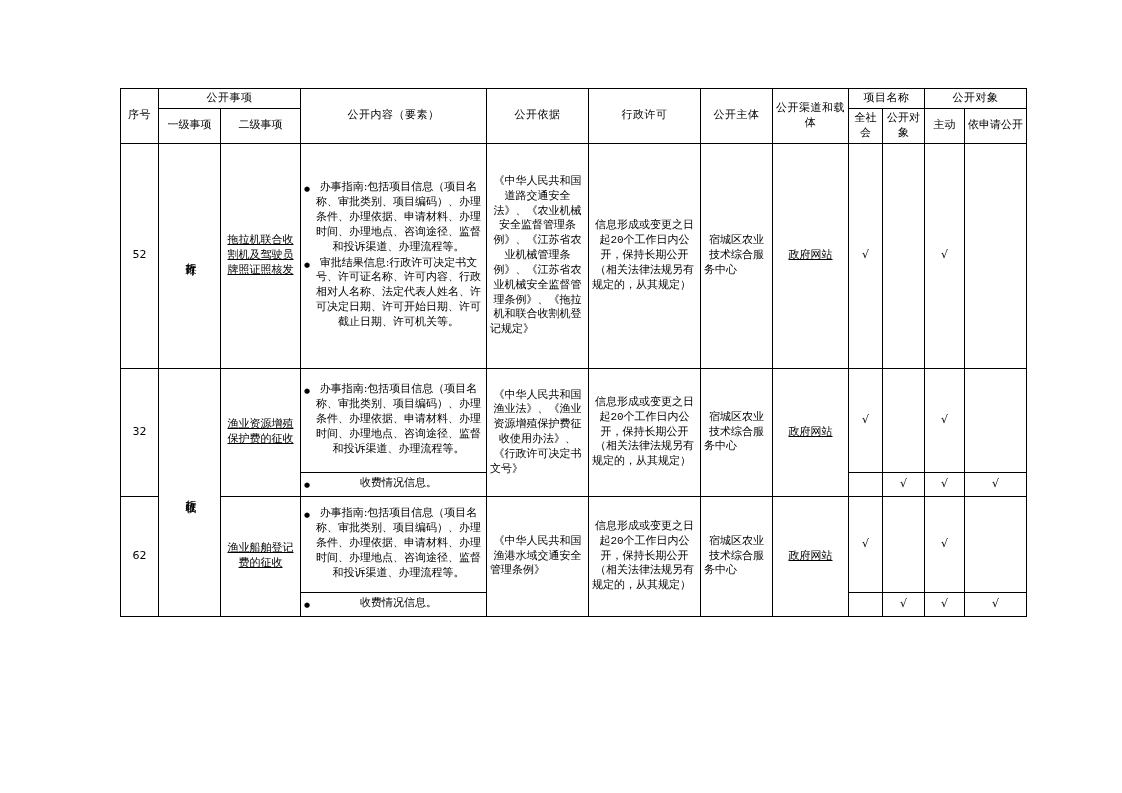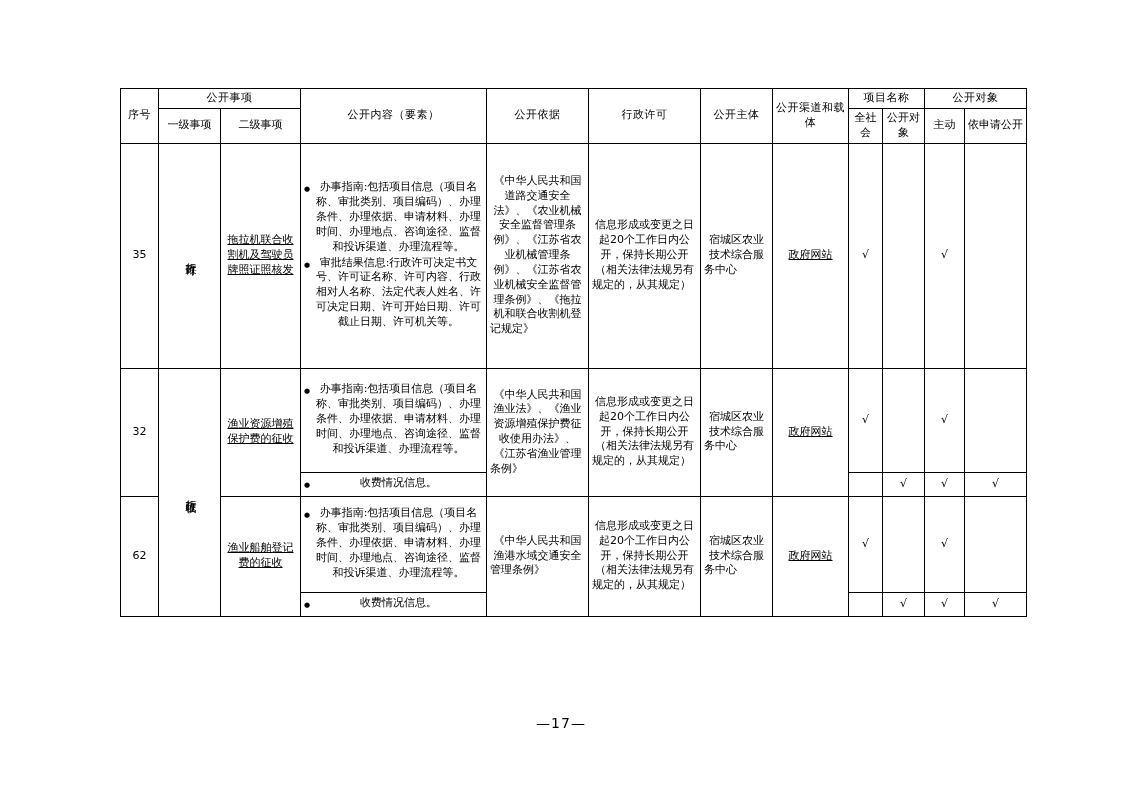--- a/index.html
+++ b/index.html
@@ -64,20 +64,21 @@
     top: 0;
     font-size: 7px;
     line-height: 2.6;
   }
   .cell-just {
     text-align: justify;
     text-align-last: left;
     font-size: 11px;
     line-height: 1.5;
     padding: 4px 4px;
+    font-family: Liberation Mono, monospace;
   }
   .cell-center-v {
     font-size: 11px;
     line-height: 1.5;
     text-decoration: underline;
   }
   .vert-label {
     font-size: 12px;
     line-height: 1.2;
     width: 20px;
@@ -154,21 +155,21 @@
         <td class="hdr-small">全社会</td>
         <td class="hdr-small">公开对象</td>
         <td class="hdr-small">主动</td>
         <td class="hdr-small">依申请公开</td>
       </tr>
     </thead>
 
     <tbody>
 
       <tr style="height:225px;">
-        <td>35</td>
+        <td>52</td>
         <td class="vert-label">
           <span class="vert-inner">行政许可</span>
         </td>
         <td class="cell-center-v">拖拉机联合收割机及驾驶员牌照证照核发</td>
         <td class="cell-bullets">
           <p>办事指南:包括项目信息（项目名称、审批类别、项目编码）、办理条件、办理依据、申请材料、办理时间、办理地点、咨询途径、监督和投诉渠道、办理流程等。</p>
           <p>审批结果信息:行政许可决定书文号、许可证名称、许可内容、行政相对人名称、法定代表人姓名、许可决定日期、许可开始日期、许可截止日期、许可机关等。</p>
         </td>
         <td class="cell-just">《中华人民共和国道路交通安全法》、《农业机械安全监督管理条例》、《江苏省农业机械管理条例》、《江苏省农业机械安全监督管理条例》、《拖拉机和联合收割机登记规定》</td>
         <td class="cell-just">信息形成或变更之日起20个工作日内公开，保持长期公开（相关法律法规另有规定的，从其规定）</td>
@@ -182,21 +183,21 @@
 
       <tr style="height:104px;">
         <td rowspan="2">32</td>
         <td rowspan="4" class="vert-label">
           <span class="vert-inner">行政征收</span>
         </td>
         <td rowspan="2" class="cell-center-v">渔业资源增殖保护费的征收</td>
         <td class="cell-bullets">
           <p>办事指南:包括项目信息（项目名称、审批类别、项目编码）、办理条件、办理依据、申请材料、办理时间、办理地点、咨询途径、监督和投诉渠道、办理流程等。</p>
         </td>
-        <td rowspan="2" class="cell-just">《中华人民共和国渔业法》、《渔业资源增殖保护费征收使用办法》、《江苏省渔业管理条例》</td>
+        <td rowspan="2" class="cell-just">《中华人民共和国渔业法》、《渔业资源增殖保护费征收使用办法》、《行政许可决定书文号》</td>
         <td rowspan="2" class="cell-just">信息形成或变更之日起20个工作日内公开，保持长期公开（相关法律法规另有规定的，从其规定）</td>
         <td rowspan="2" class="cell-just">宿城区农业技术综合服务中心</td>
         <td rowspan="2" class="cell-center-v">政府网站</td>
         <td class="mark">√</td>
         <td class="mark"></td>
         <td class="mark">√</td>
         <td class="mark"></td>
       </tr>
 
       <tr style="height:24px;">
@@ -231,15 +232,14 @@
         </td>
         <td class="mark"></td>
         <td class="mark">√</td>
         <td class="mark">√</td>
         <td class="mark">√</td>
       </tr>
 
     </tbody>
   </table>
 
-  <div class="page-number">—17—</div>
 
 </div>
 
 </body></html>

